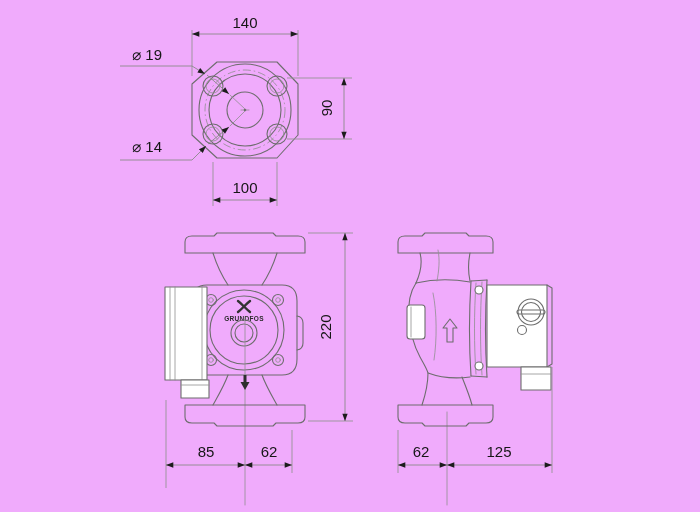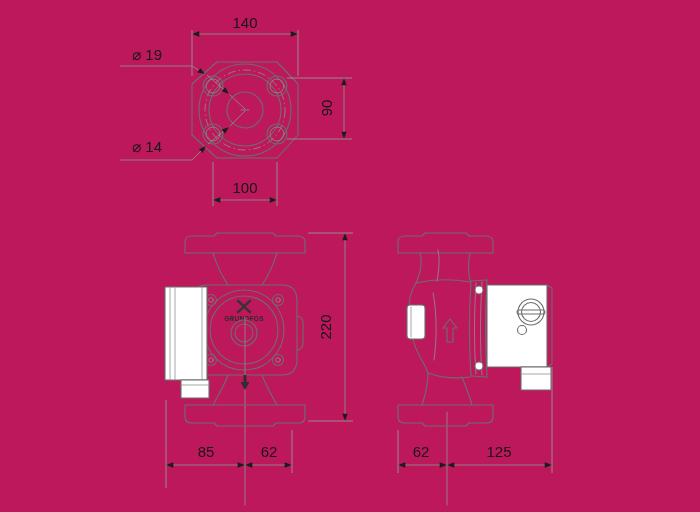--- a/index.html
+++ b/index.html
@@ -1,16 +1,16 @@
 <!DOCTYPE html>
 <html><head>
 <meta charset="utf-8">
 <style>
   html,body{margin:0;padding:0;background:#ffffff;}
-  .stage{position:relative;width:700px;height:512px;background:#be185d;overflow:hidden;}
+  .stage{position:relative;width:700px;height:512px;background:#f0abfc;overflow:hidden;}
   svg{display:block;}
   .outline{stroke:#6d6d6d;stroke-width:1.1;fill:none;stroke-linejoin:round;stroke-linecap:round;}
   .outline-w{stroke:#6d6d6d;stroke-width:1.1;fill:#ffffff;stroke-linejoin:round;}
   .thin{stroke:#8f8f8f;stroke-width:0.8;fill:none;stroke-linecap:round;}
   .dash{stroke:#8f8f8f;stroke-width:0.8;fill:none;stroke-dasharray:8 3 1.5 3;}
   .ext{stroke:#949494;stroke-width:0.9;fill:none;}
   .dim{stroke:#8a8a8a;stroke-width:0.9;fill:none;}
   .leader{stroke:#8a8a8a;stroke-width:0.9;fill:none;}
   .dtxt{font-family:"Liberation Sans","DejaVu Sans",sans-serif;font-size:15px;fill:#161616;}
   .logo-txt{font-family:"Liberation Sans","DejaVu Sans",sans-serif;font-size:6.5px;font-weight:bold;letter-spacing:0.3px;fill:#2b2b2b;}

